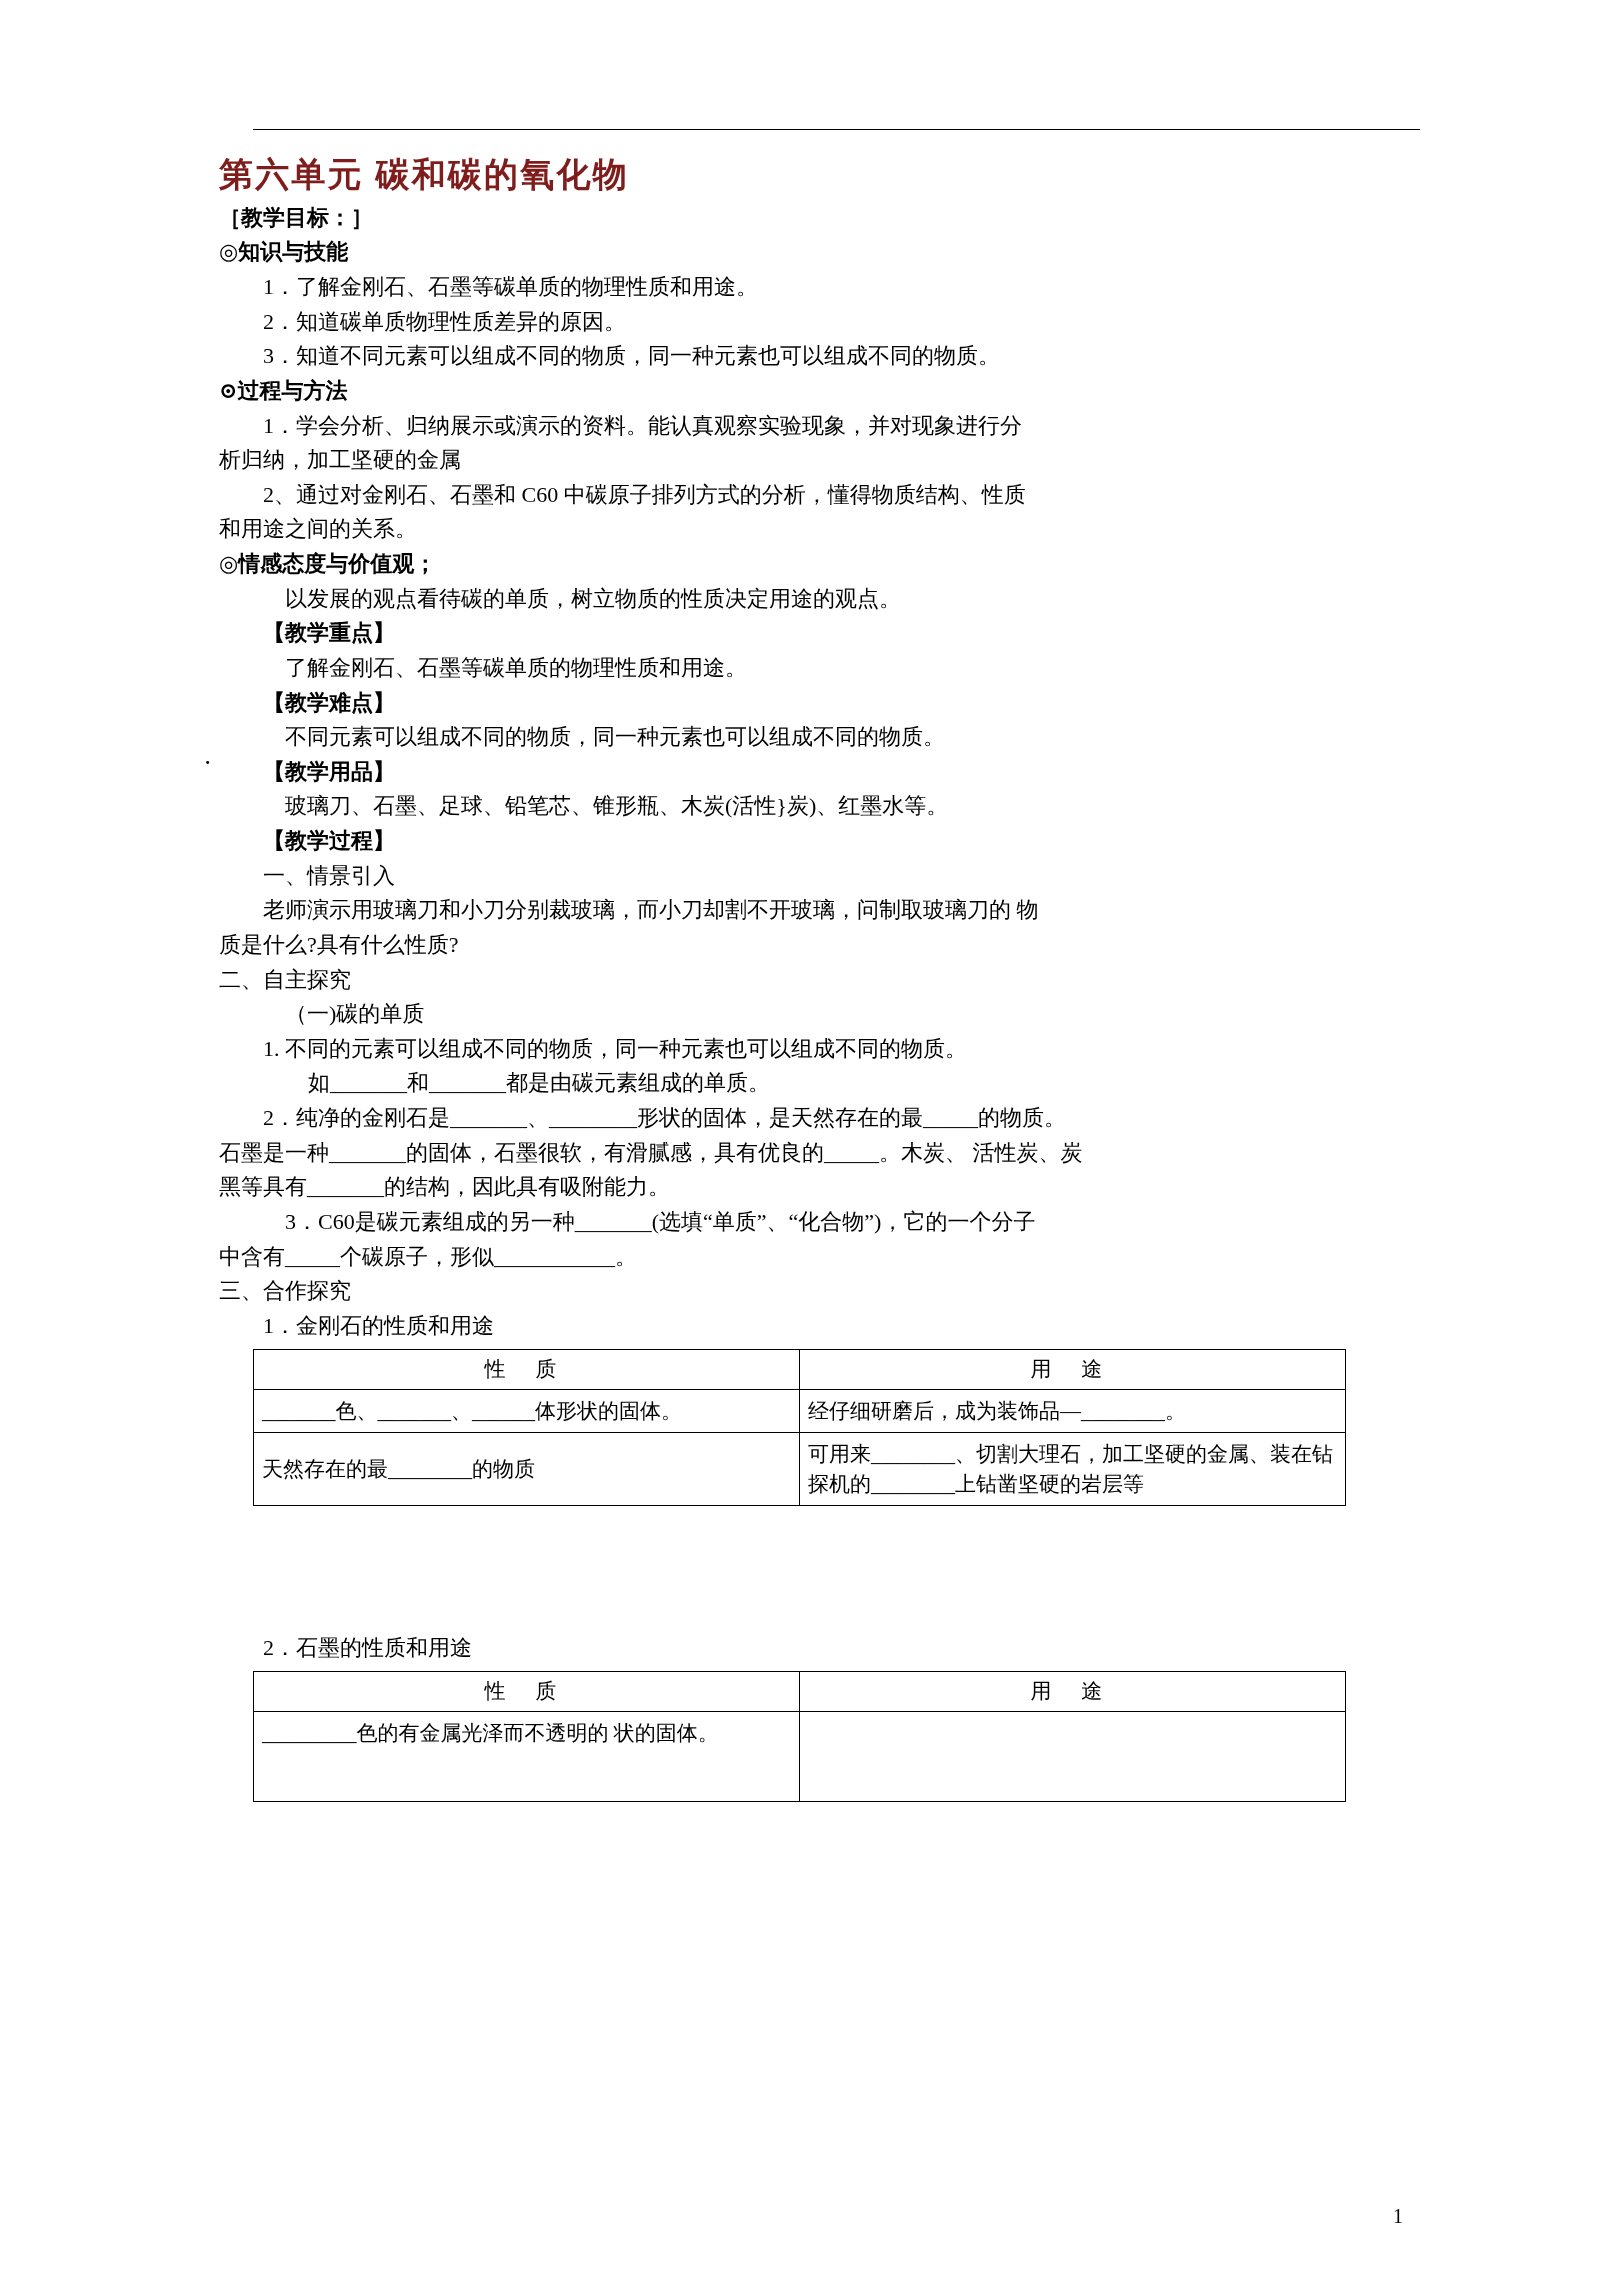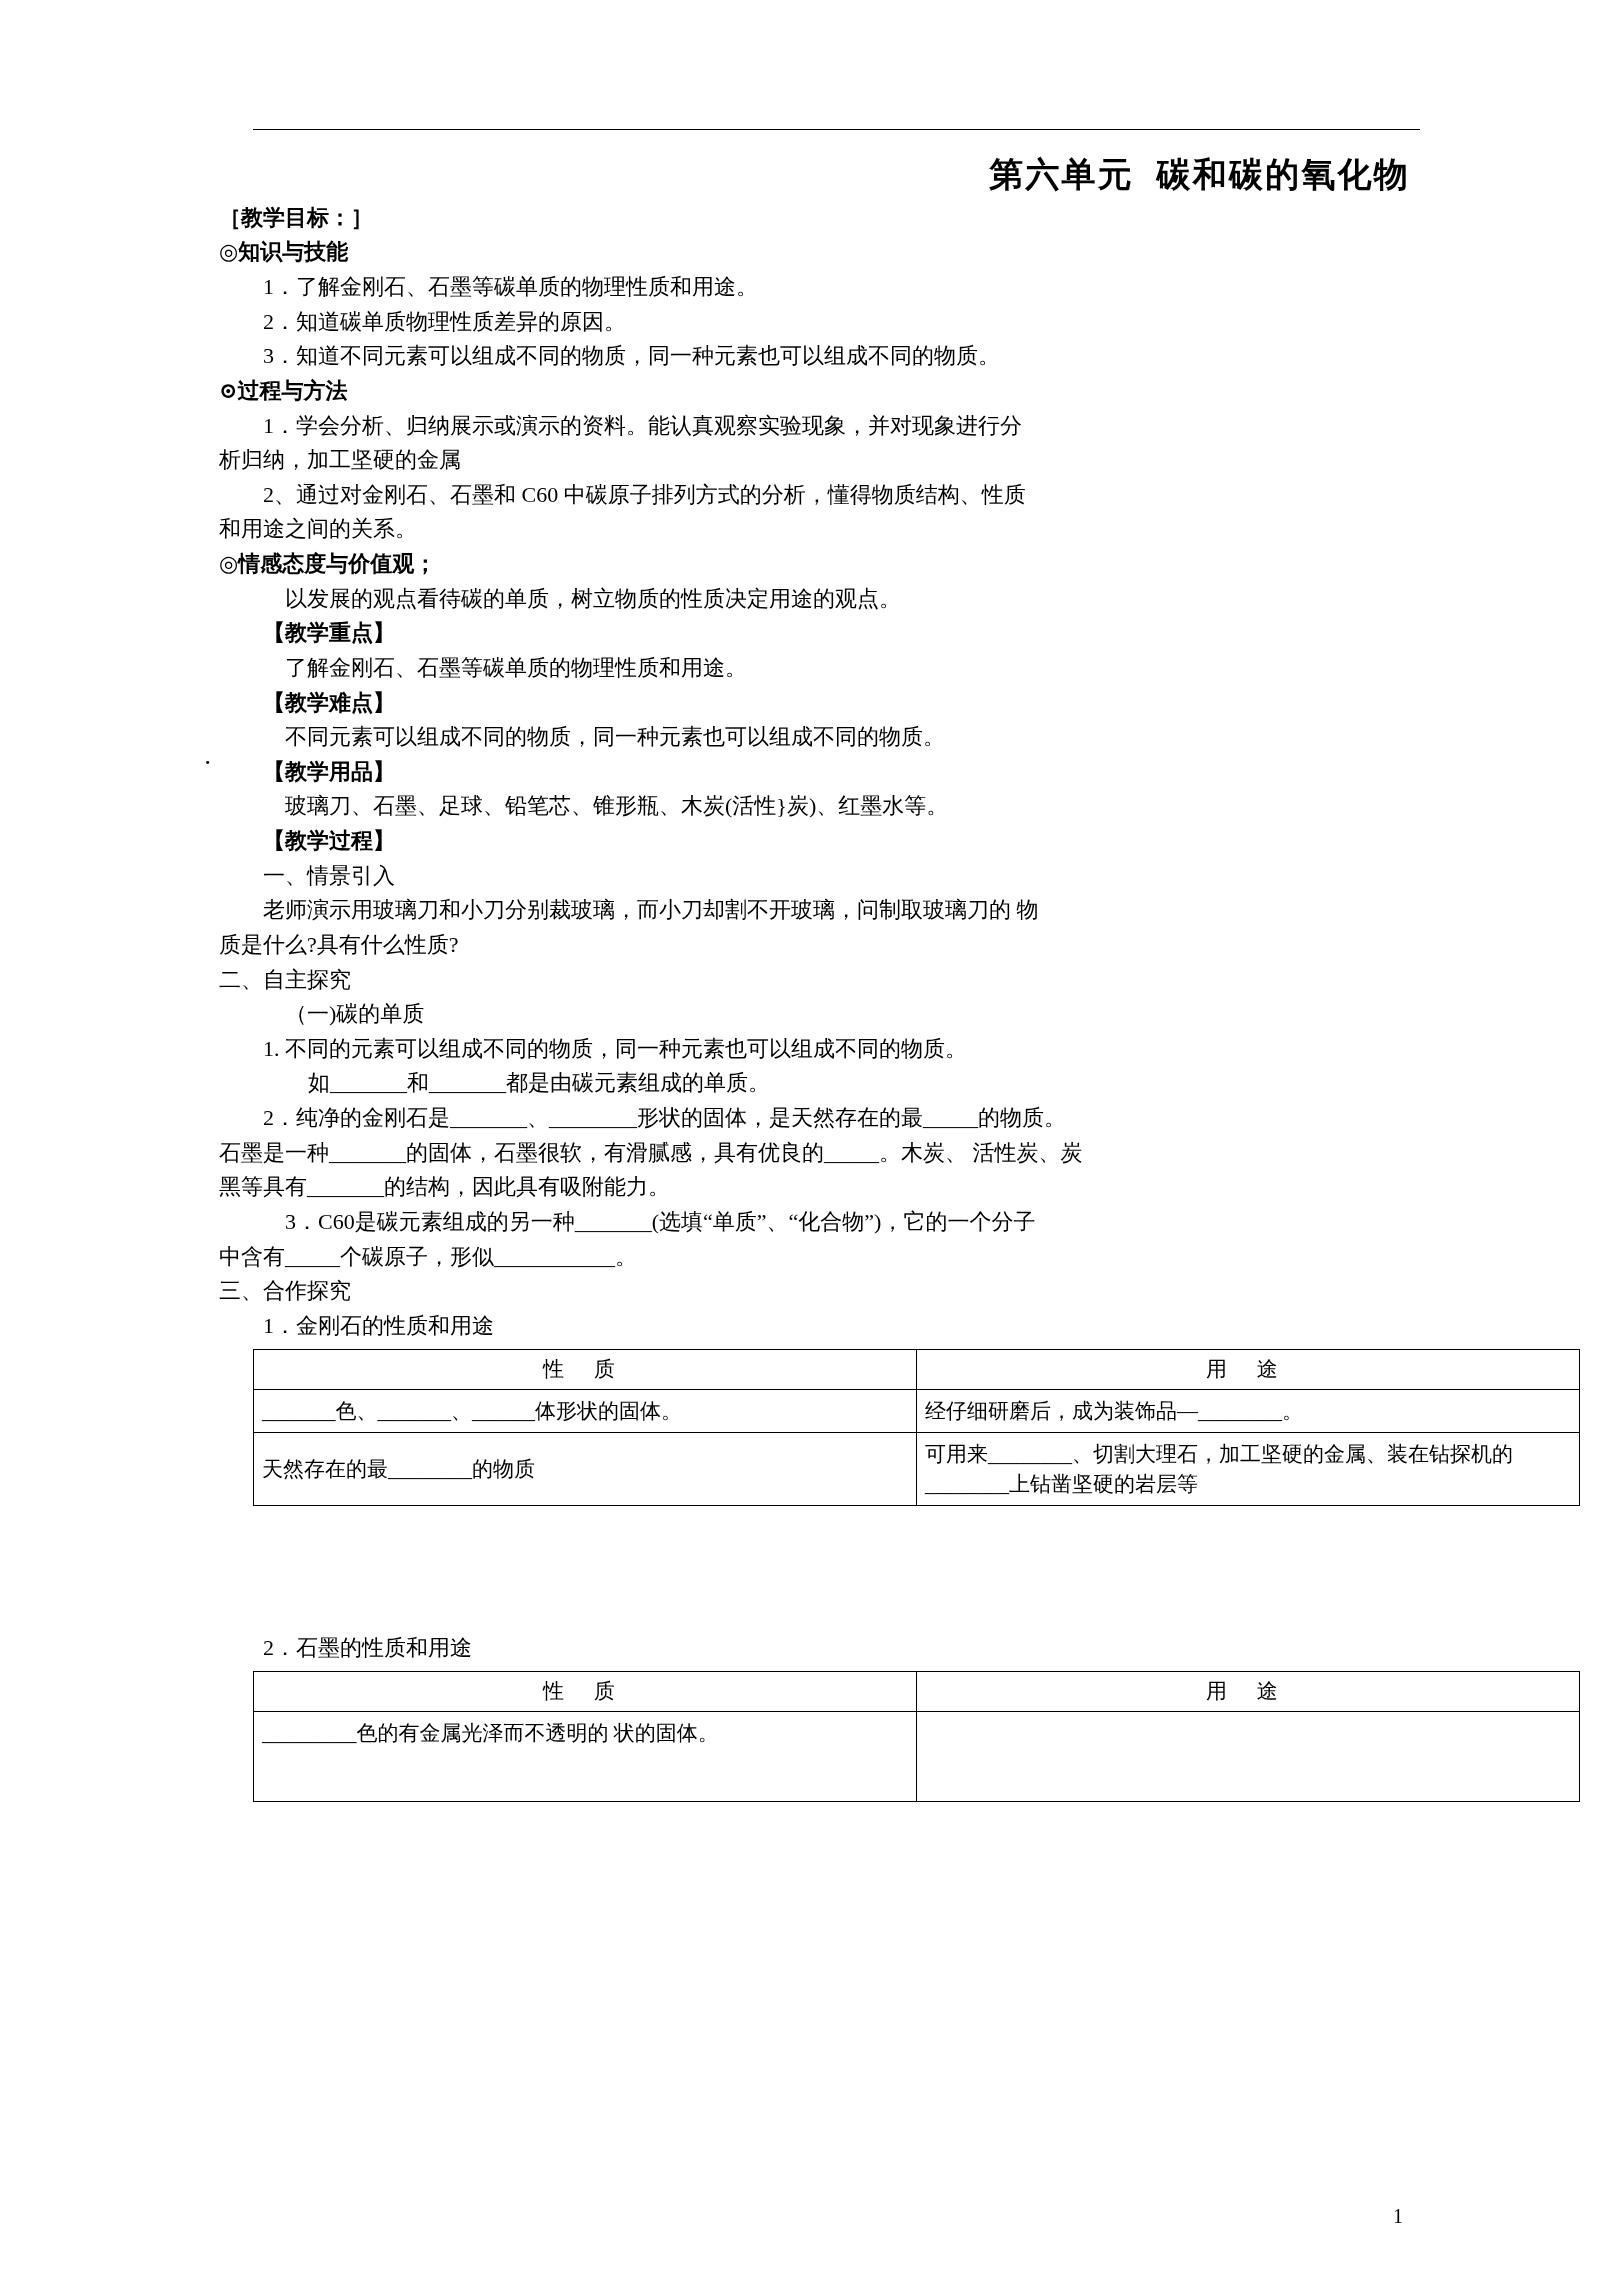--- a/index.html
+++ b/index.html
@@ -14,27 +14,27 @@
     box-sizing:border-box;
     padding:129px 213px 0 219px;
     position:relative;
   }
   .rule{
     border-top:1.7px solid #000;
     width:1167px;
     margin:0 0 22.4px 34px;
   }
   .title{
-    text-align:right;
-    color:#000000;
+    text-align:left;
+    color:#7f1d1d;
     font-size:34px;
     font-weight:bold;
     letter-spacing:2.2px;
     margin:11.2px 0 3.4px 0;
-    font-family:Liberation Mono, monospace;
+    font-family:Liberation Sans, sans-serif;
   }
   .subtitle{
     text-align:center;
     color:#d0021b;
     font-size:22.4px;
     font-weight:bold;
     margin:0 0 10px 0;
   }
   .sub{font-size:0.72em;vertical-align:sub;}
   p{
@@ -50,21 +50,21 @@
   .marker{position:relative;}
   .marker:before{
     content:"·";
     position:absolute;
     left:-14.6px;
     top:-5.6px;
     font-size:19px;
   }
   table{
     border-collapse:collapse;
-    width:1327px;
+    width:1093px;
     margin:7.9px 0 5.6px 34px;
     table-layout:fixed;
   }
   td{
     border:1.1px solid #000;
     padding:5.6px 7.9px;
     font-size:21px;
     line-height:1.45;
     vertical-align:top;
   }

